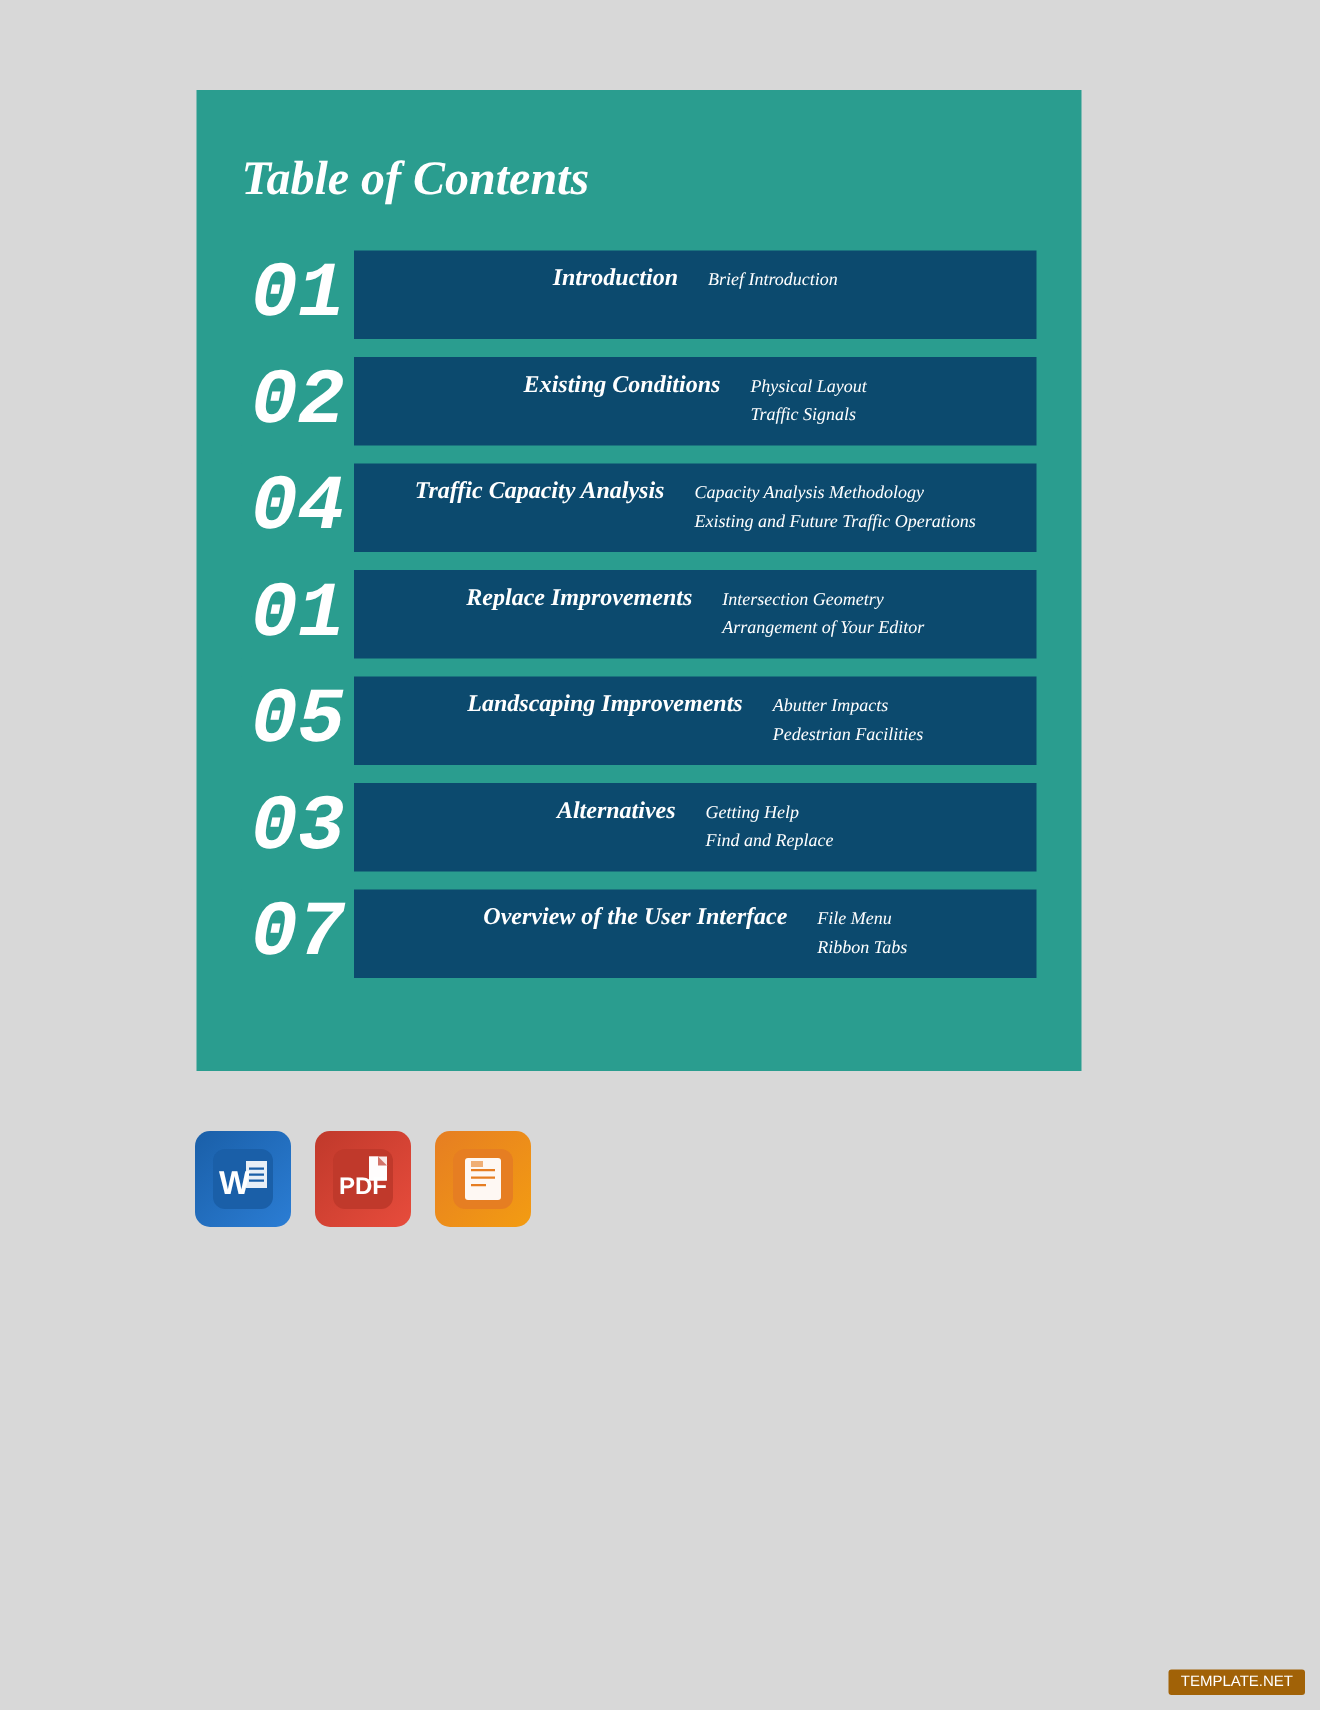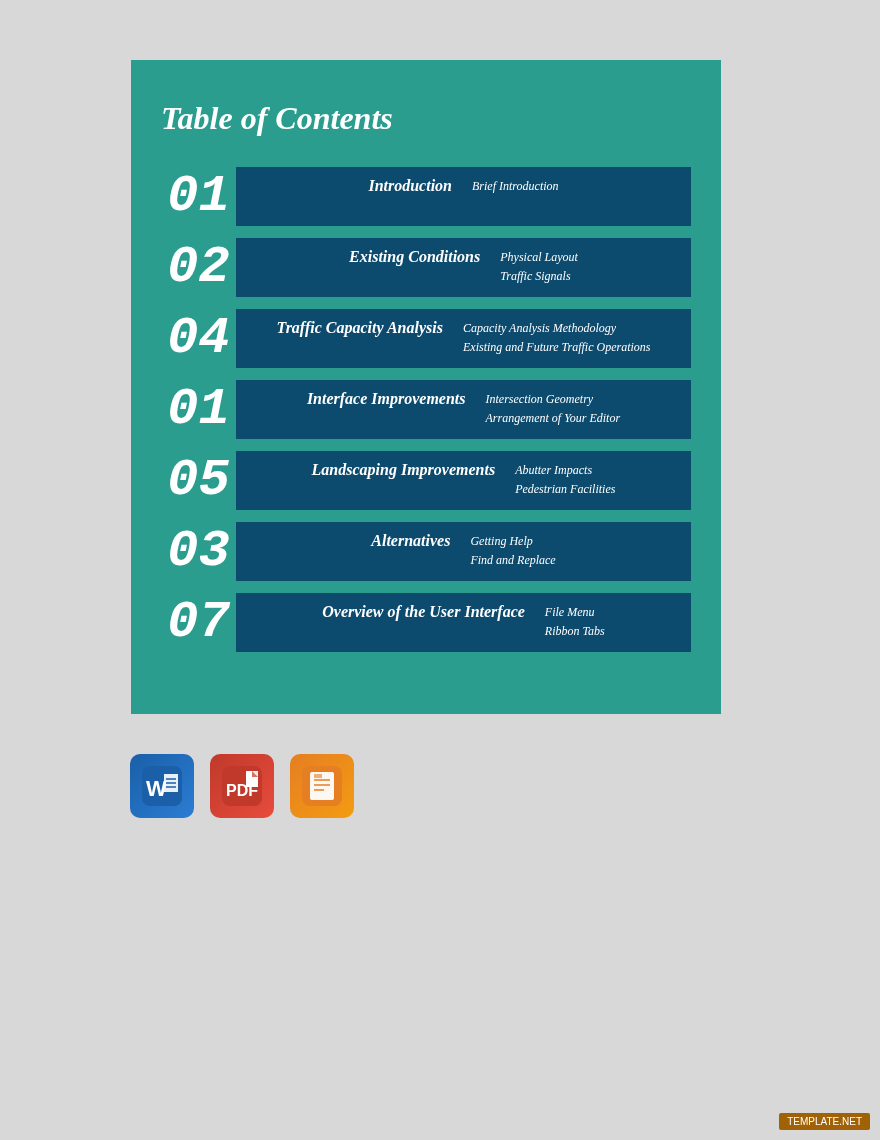--- a/index.html
+++ b/index.html
@@ -160,21 +160,21 @@
         <div class="toc-entry">
           <div class="toc-number">04</div>
           <div class="toc-content">
             <div class="toc-chapter-title">Traffic Capacity Analysis</div>
             <div class="toc-sub">Capacity Analysis Methodology<br>Existing and Future Traffic Operations</div>
           </div>
         </div>
         <div class="toc-entry">
           <div class="toc-number">01</div>
           <div class="toc-content">
-            <div class="toc-chapter-title">Interface Improvements</div>
+            <div class="toc-chapter-title">Replace Improvements</div>
             <div class="toc-sub">Intersection Geometry<br>Arrangement of Your Editor</div>
           </div>
         </div>
         <div class="toc-entry">
           <div class="toc-number">05</div>
           <div class="toc-content">
             <div class="toc-chapter-title">Landscaping Improvements</div>
             <div class="toc-sub">Abutter Impacts<br>Pedestrian Facilities</div>
           </div>
         </div>

